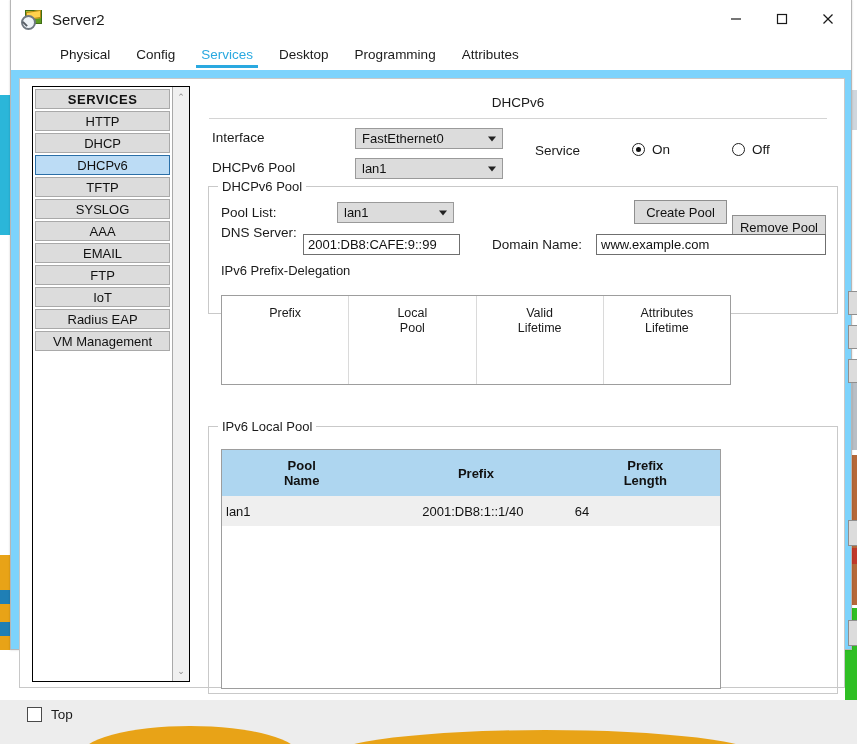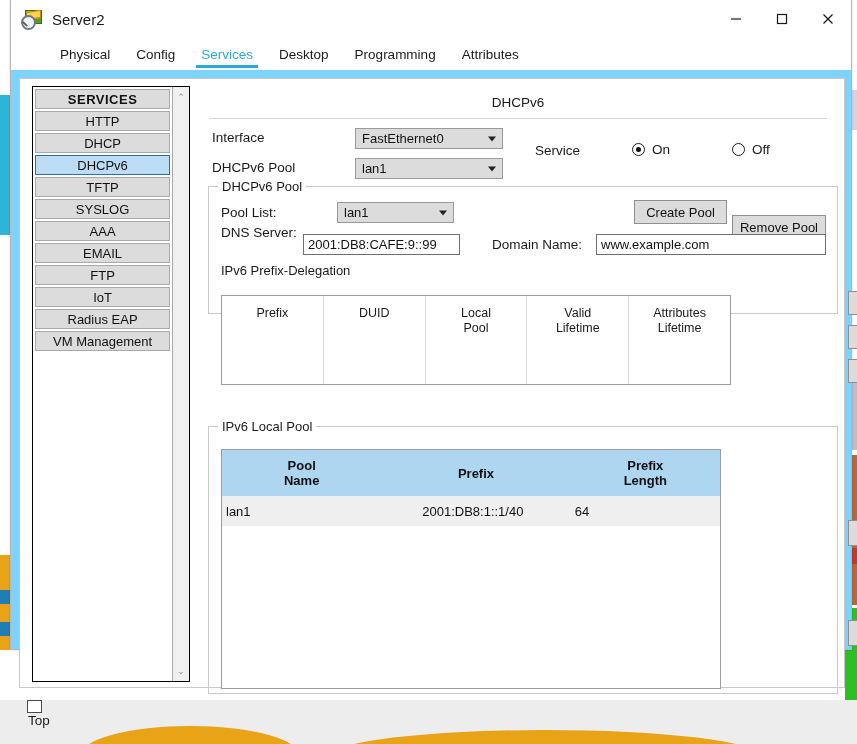--- a/index.html
+++ b/index.html
@@ -287,21 +287,21 @@
   }
   .lp-row div { font-size: 13px; color: #111; }
   .c1 { width: 160px; }
   .c2 { width: 190px; }
   .c3 { width: 150px; }
 
   
   .bottom-bar {
     position: absolute; left: 8px; top: 700px;
     width: 826px; height: 28px;
-    display: flex; align-items: flex-start; flex-direction: column;
+    display: flex; align-items: center;
   }
   .checkbox {
     width: 15px; height: 15px; border: 1px solid #4a4a4a; background: #fff;
     margin-left: 8px; box-sizing: border-box;
   }
   .cb-label { margin-left: 9px; font-size: 13.5px; color: #1a1a1a; }
 </style>
 </head>
 <body>
 
@@ -428,21 +428,20 @@
           <div class="lbl" style="position:absolute;left:12px;top:38px;">DNS Server:</div>
           <div class="txt" style="left:94px;top:47px;width:157px;height:21px;">2001:DB8:CAFE:9::99</div>
 
           <div class="lbl" style="position:absolute;left:283px;top:50px;">Domain Name:</div>
           <div class="txt" style="left:387px;top:47px;width:230px;height:21px;">www.example.com</div>
 
           <div class="lbl" style="position:absolute;left:12px;top:76px;font-size:13px;">IPv6 Prefix-Delegation</div>
 
           <div class="pd-table">
             <div class="pd-col">Prefix</div>
-            <div class="pd-col">DUID</div>
             <div class="pd-col">
               <div>Local</div>
               <div>Pool</div>
             </div>
             <div class="pd-col">
               <div>Valid</div>
               <div>Lifetime</div>
             </div>
             <div class="pd-col">
               <div>Attributes</div>

